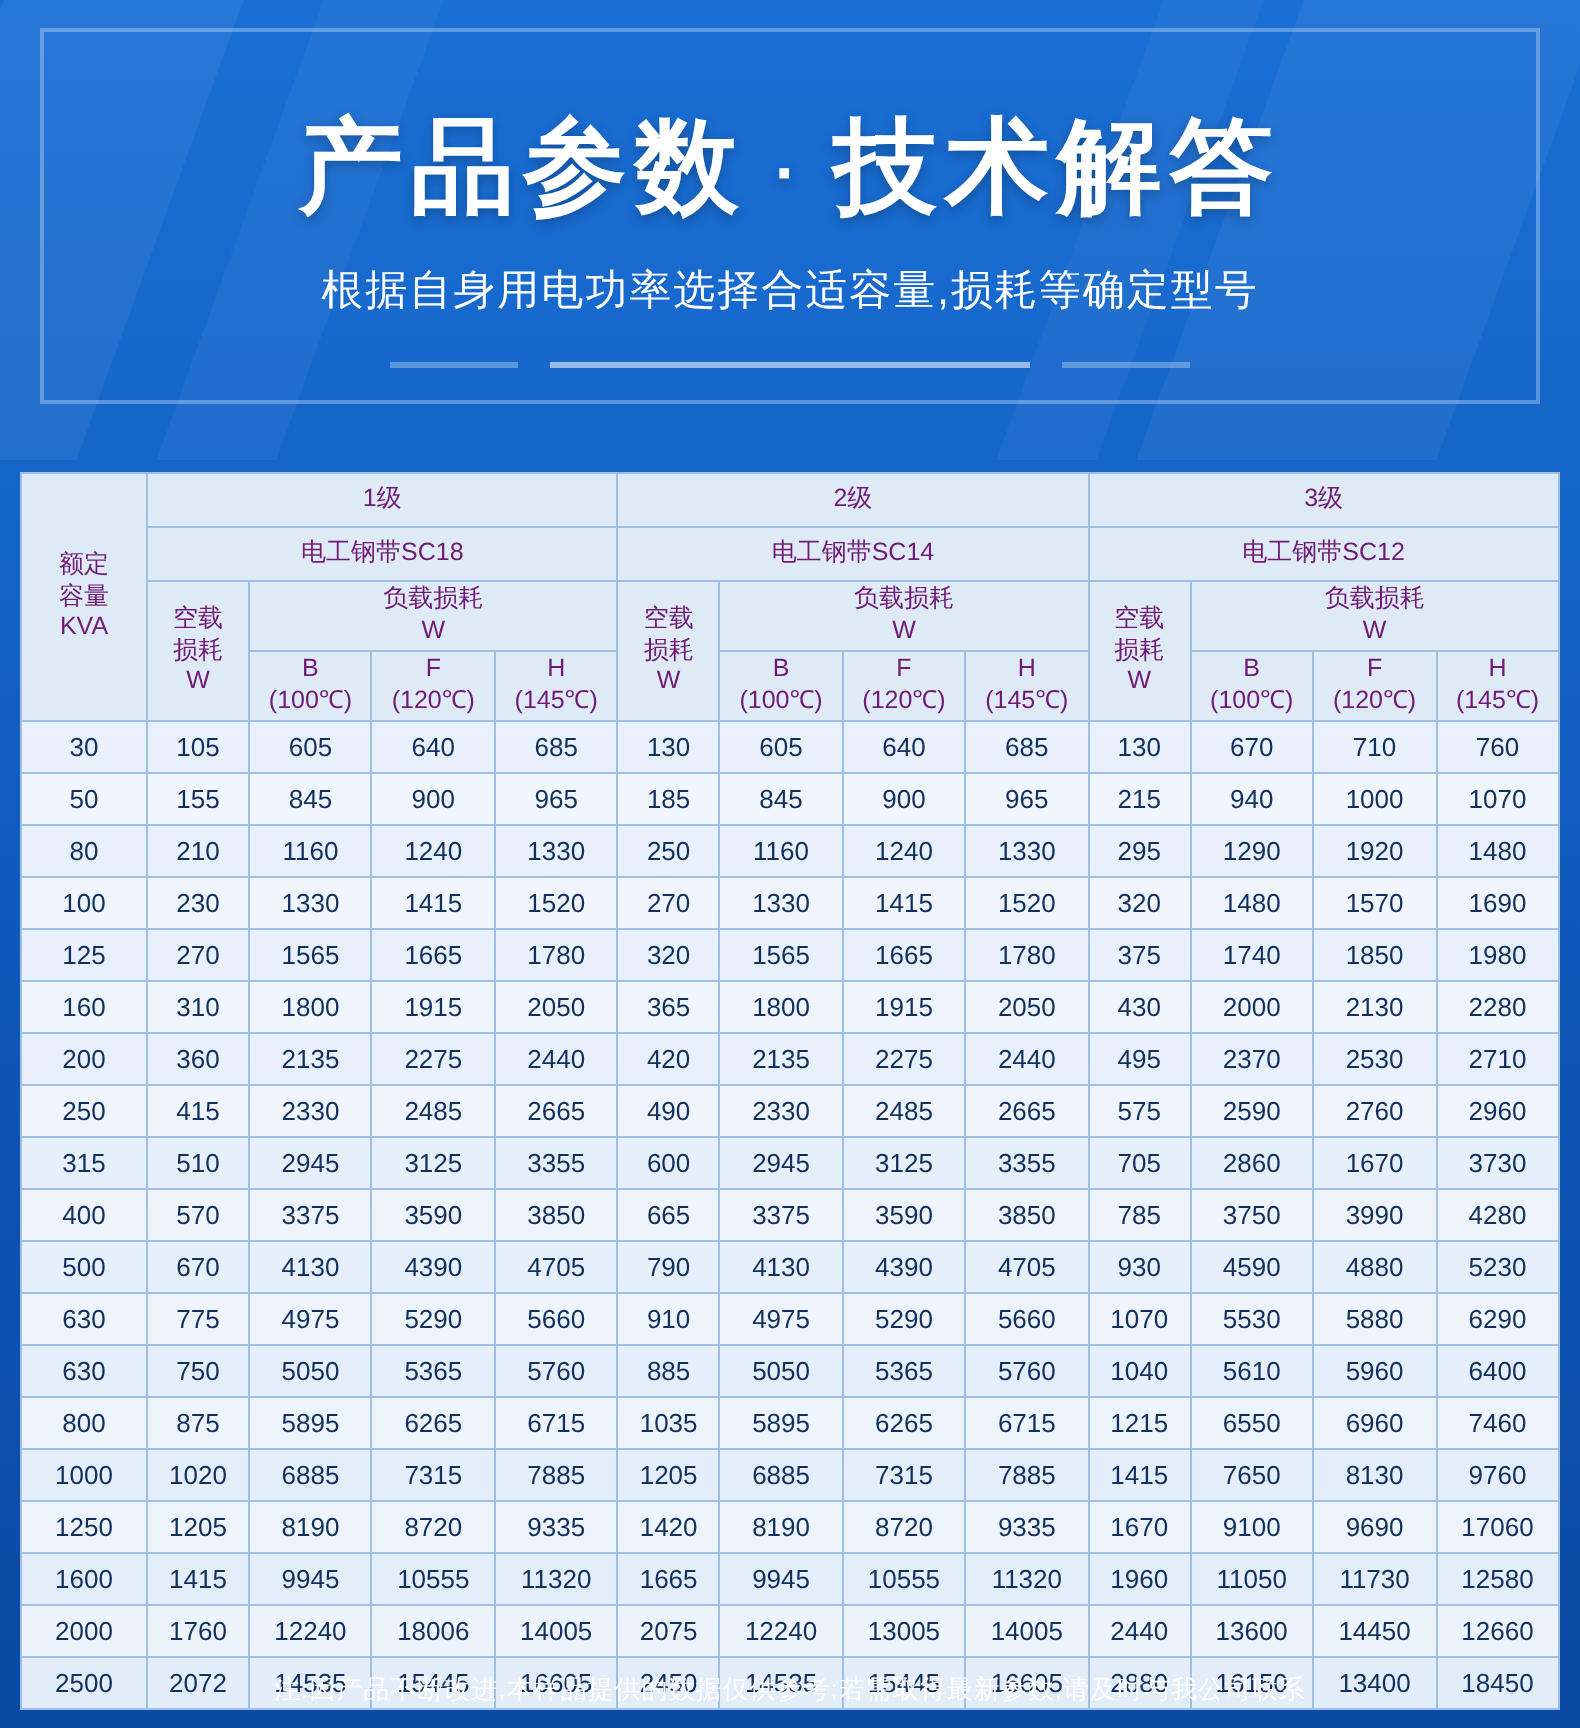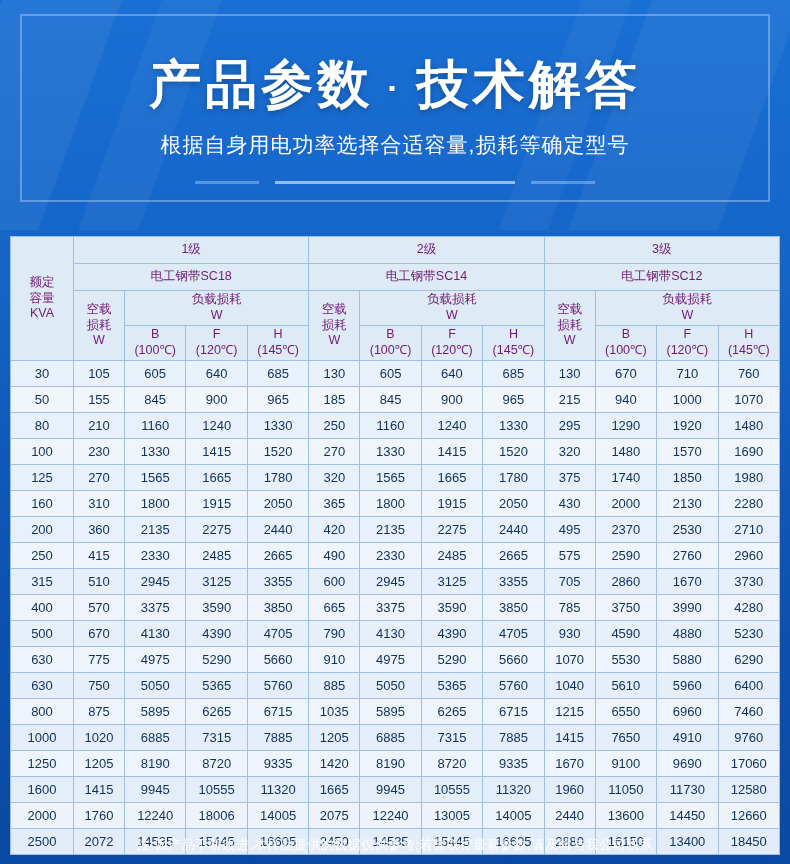--- a/index.html
+++ b/index.html
@@ -469,21 +469,21 @@
             <td>1020</td>
             <td>6885</td>
             <td>7315</td>
             <td>7885</td>
             <td>1205</td>
             <td>6885</td>
             <td>7315</td>
             <td>7885</td>
             <td>1415</td>
             <td>7650</td>
-            <td>4910</td>
+            <td>8130</td>
             <td>9760</td>
           </tr>
           <tr>
             <td>1250</td>
             <td>1205</td>
             <td>8190</td>
             <td>8720</td>
             <td>9335</td>
             <td>1420</td>
             <td>8190</td>

